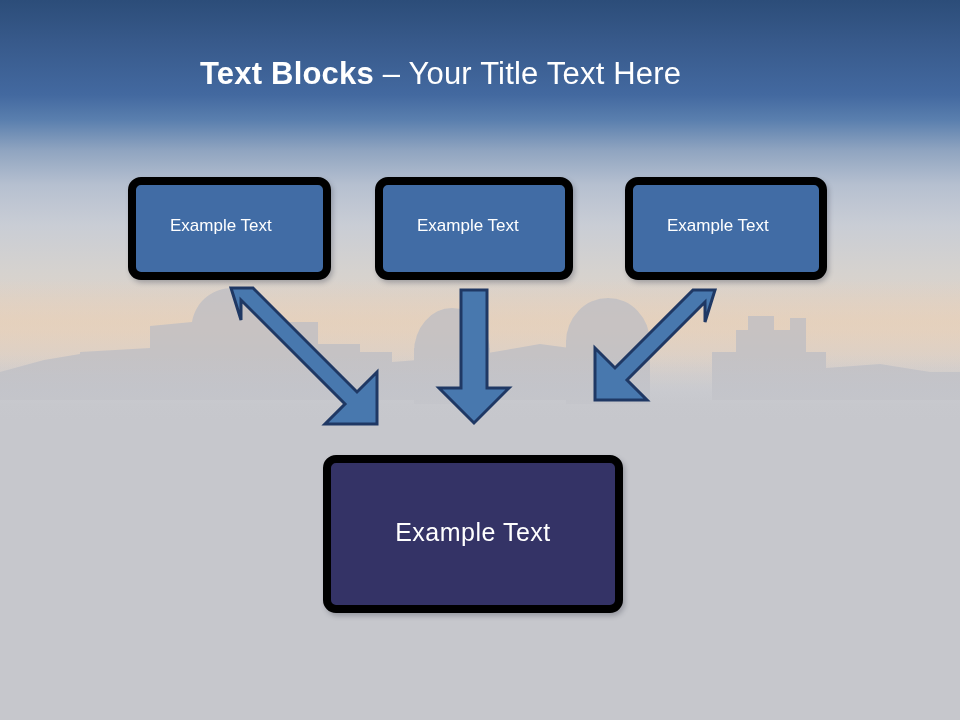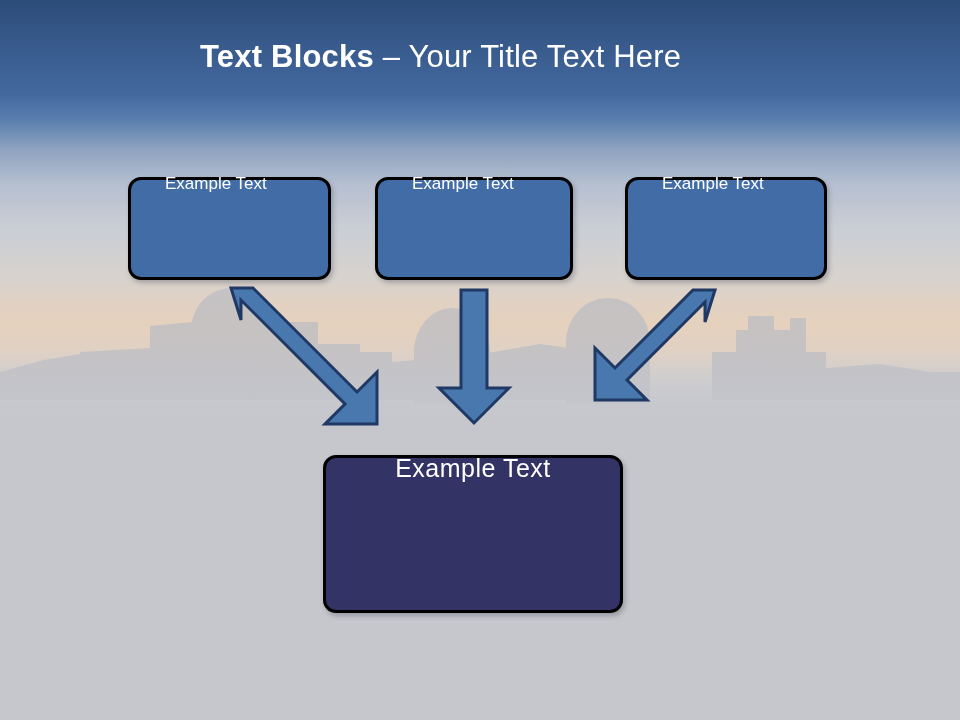--- a/index.html
+++ b/index.html
@@ -63,39 +63,39 @@
     background: linear-gradient(to bottom,
         rgba(198,199,204,0.0) 0%,
         rgba(198,199,204,0.75) 55%,
         rgba(198,199,204,1) 100%);
   }
 
   
   .title {
     position: absolute;
     left: 200px;
-    top: 37px;
+    top: 54px;
     width: 640px;
     color: #ffffff;
     font-size: 31px;
     line-height: 40px;
     white-space: nowrap;
     letter-spacing: 0.2px;
   }
   .title .strong { font-weight: bold; }
   .title .light  { font-weight: normal; }
 
   
   .box {
     position: absolute;
     box-sizing: border-box;
-    border: 3px solid #000000;
+    border: 8px solid #000000;
     border-radius: 13px;
     display: flex;
-    align-items: flex-start;
+    align-items: center;
     box-shadow: 2px 3px 5px rgba(60,65,80,0.33);
   }
   .box-top {
     background: #416ca5;
     height: 103px;
     justify-content: flex-start;
   }
   .box-top .box-label {
     color: #ffffff;
     font-size: 17px;

